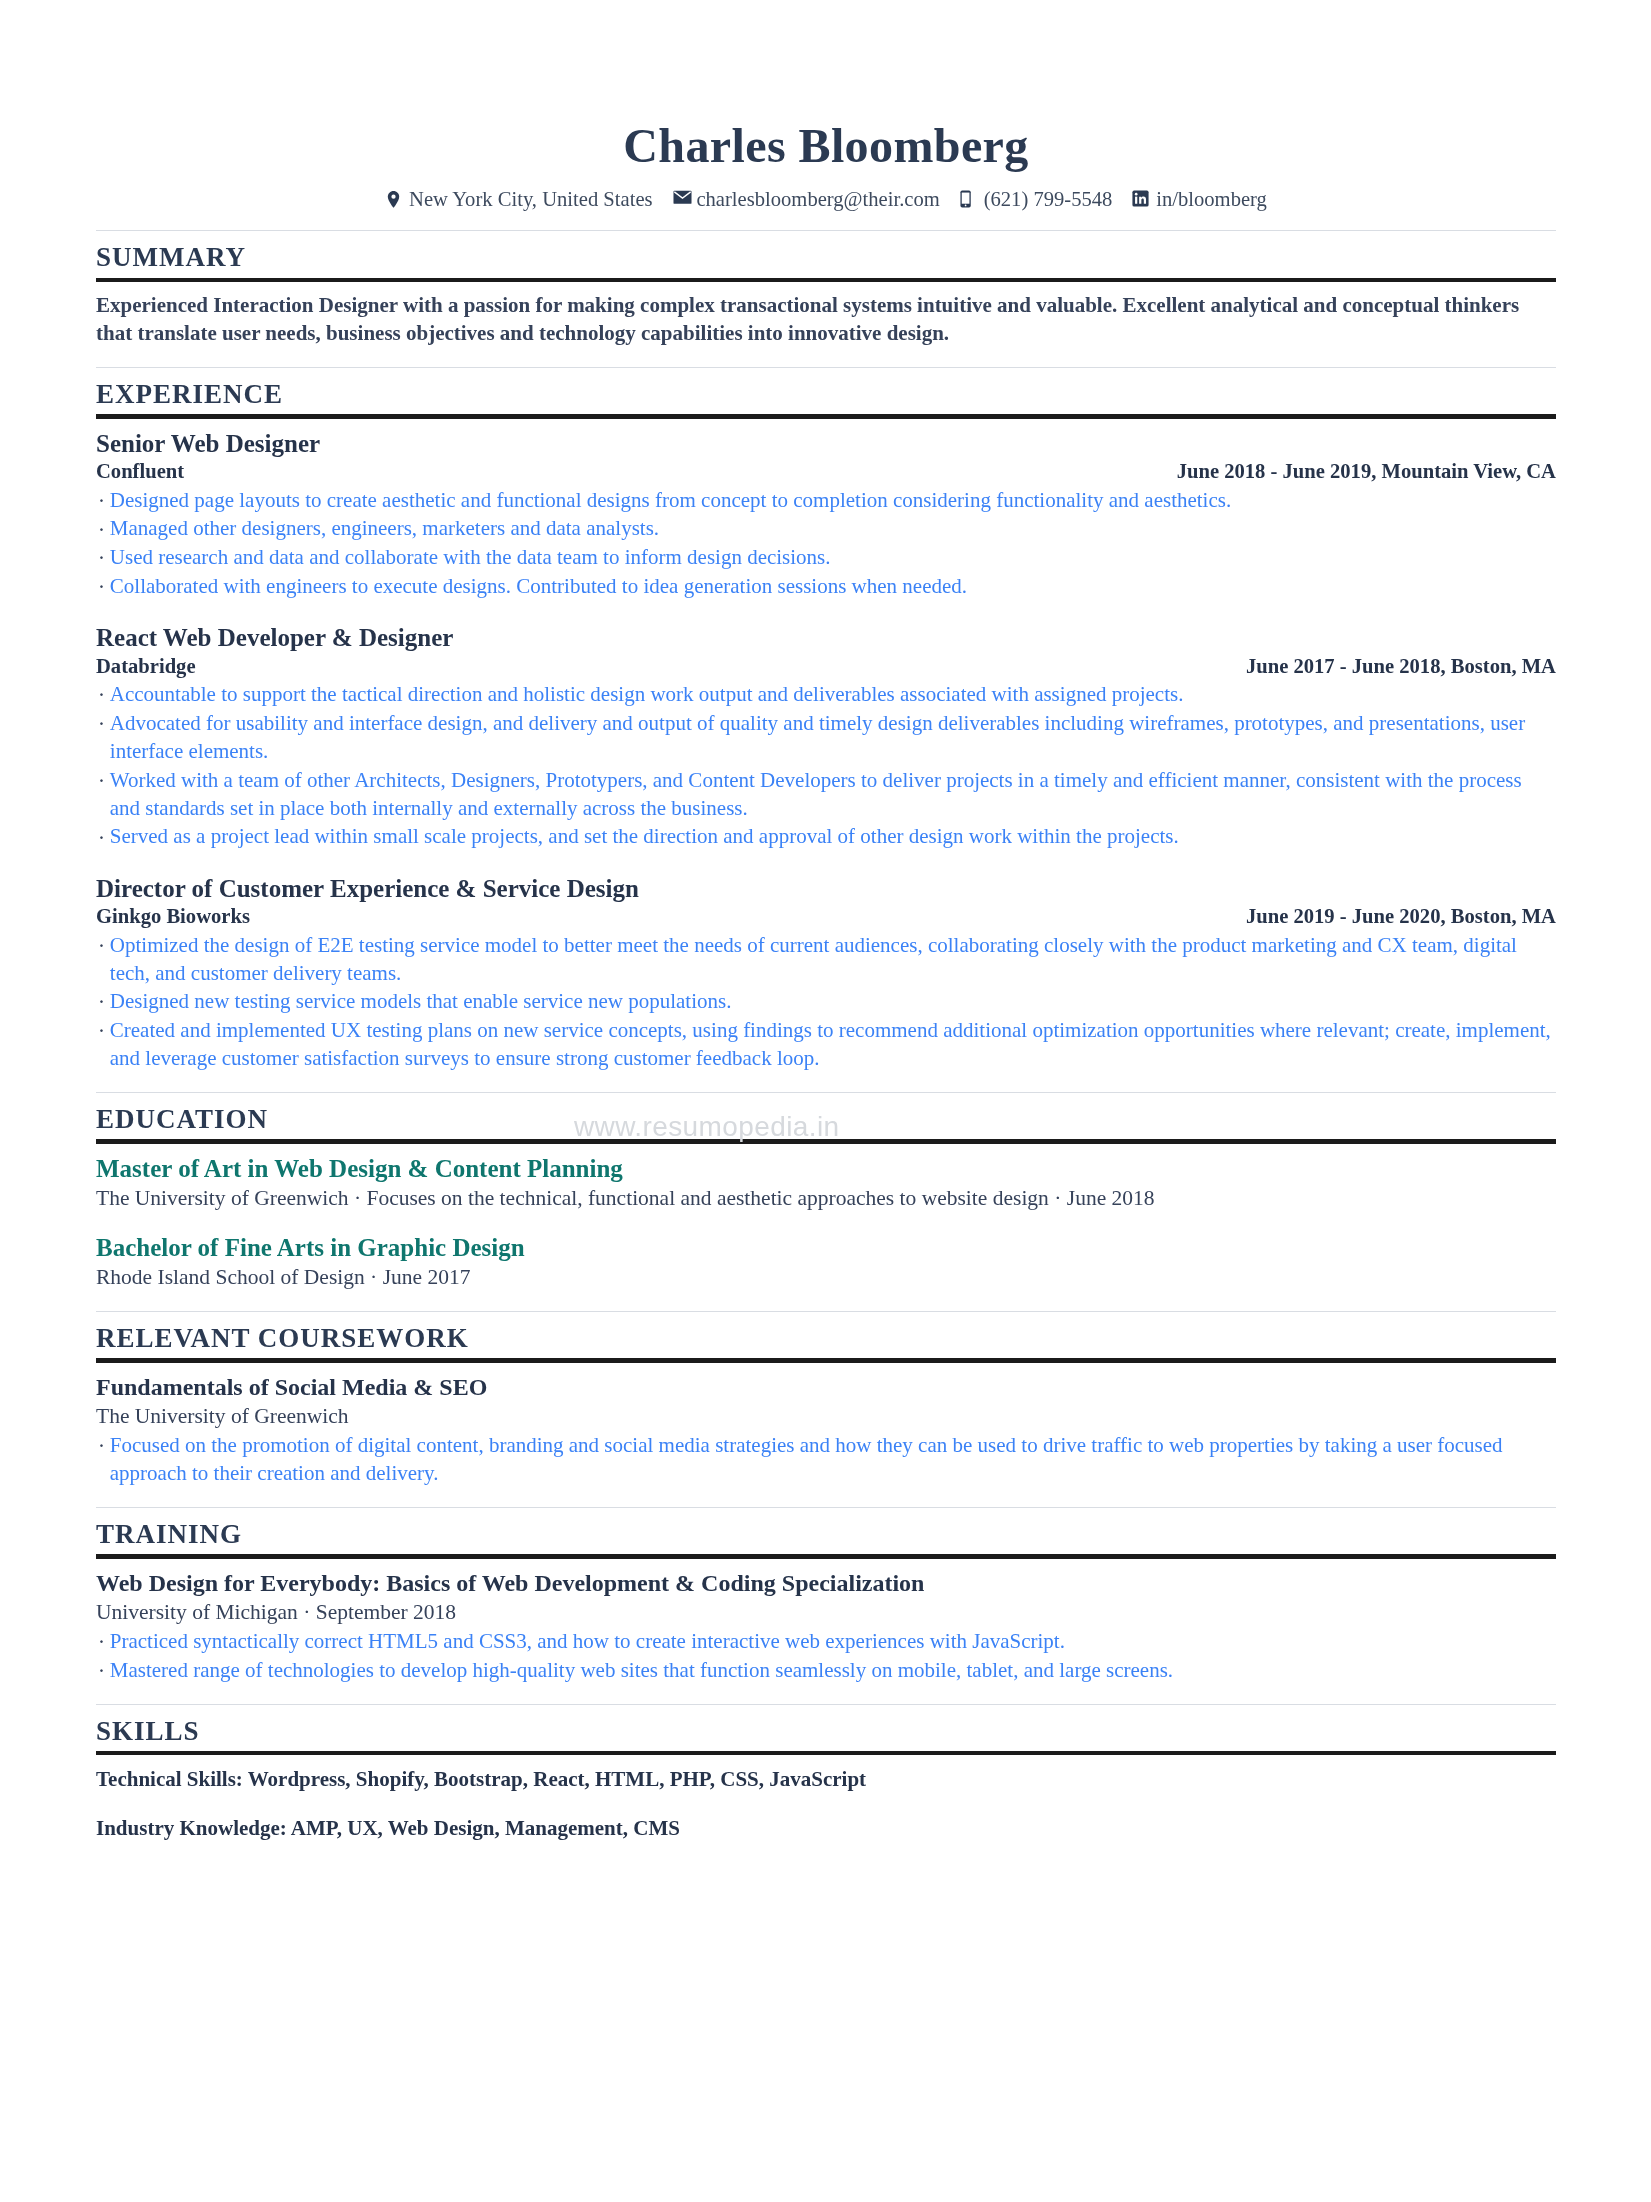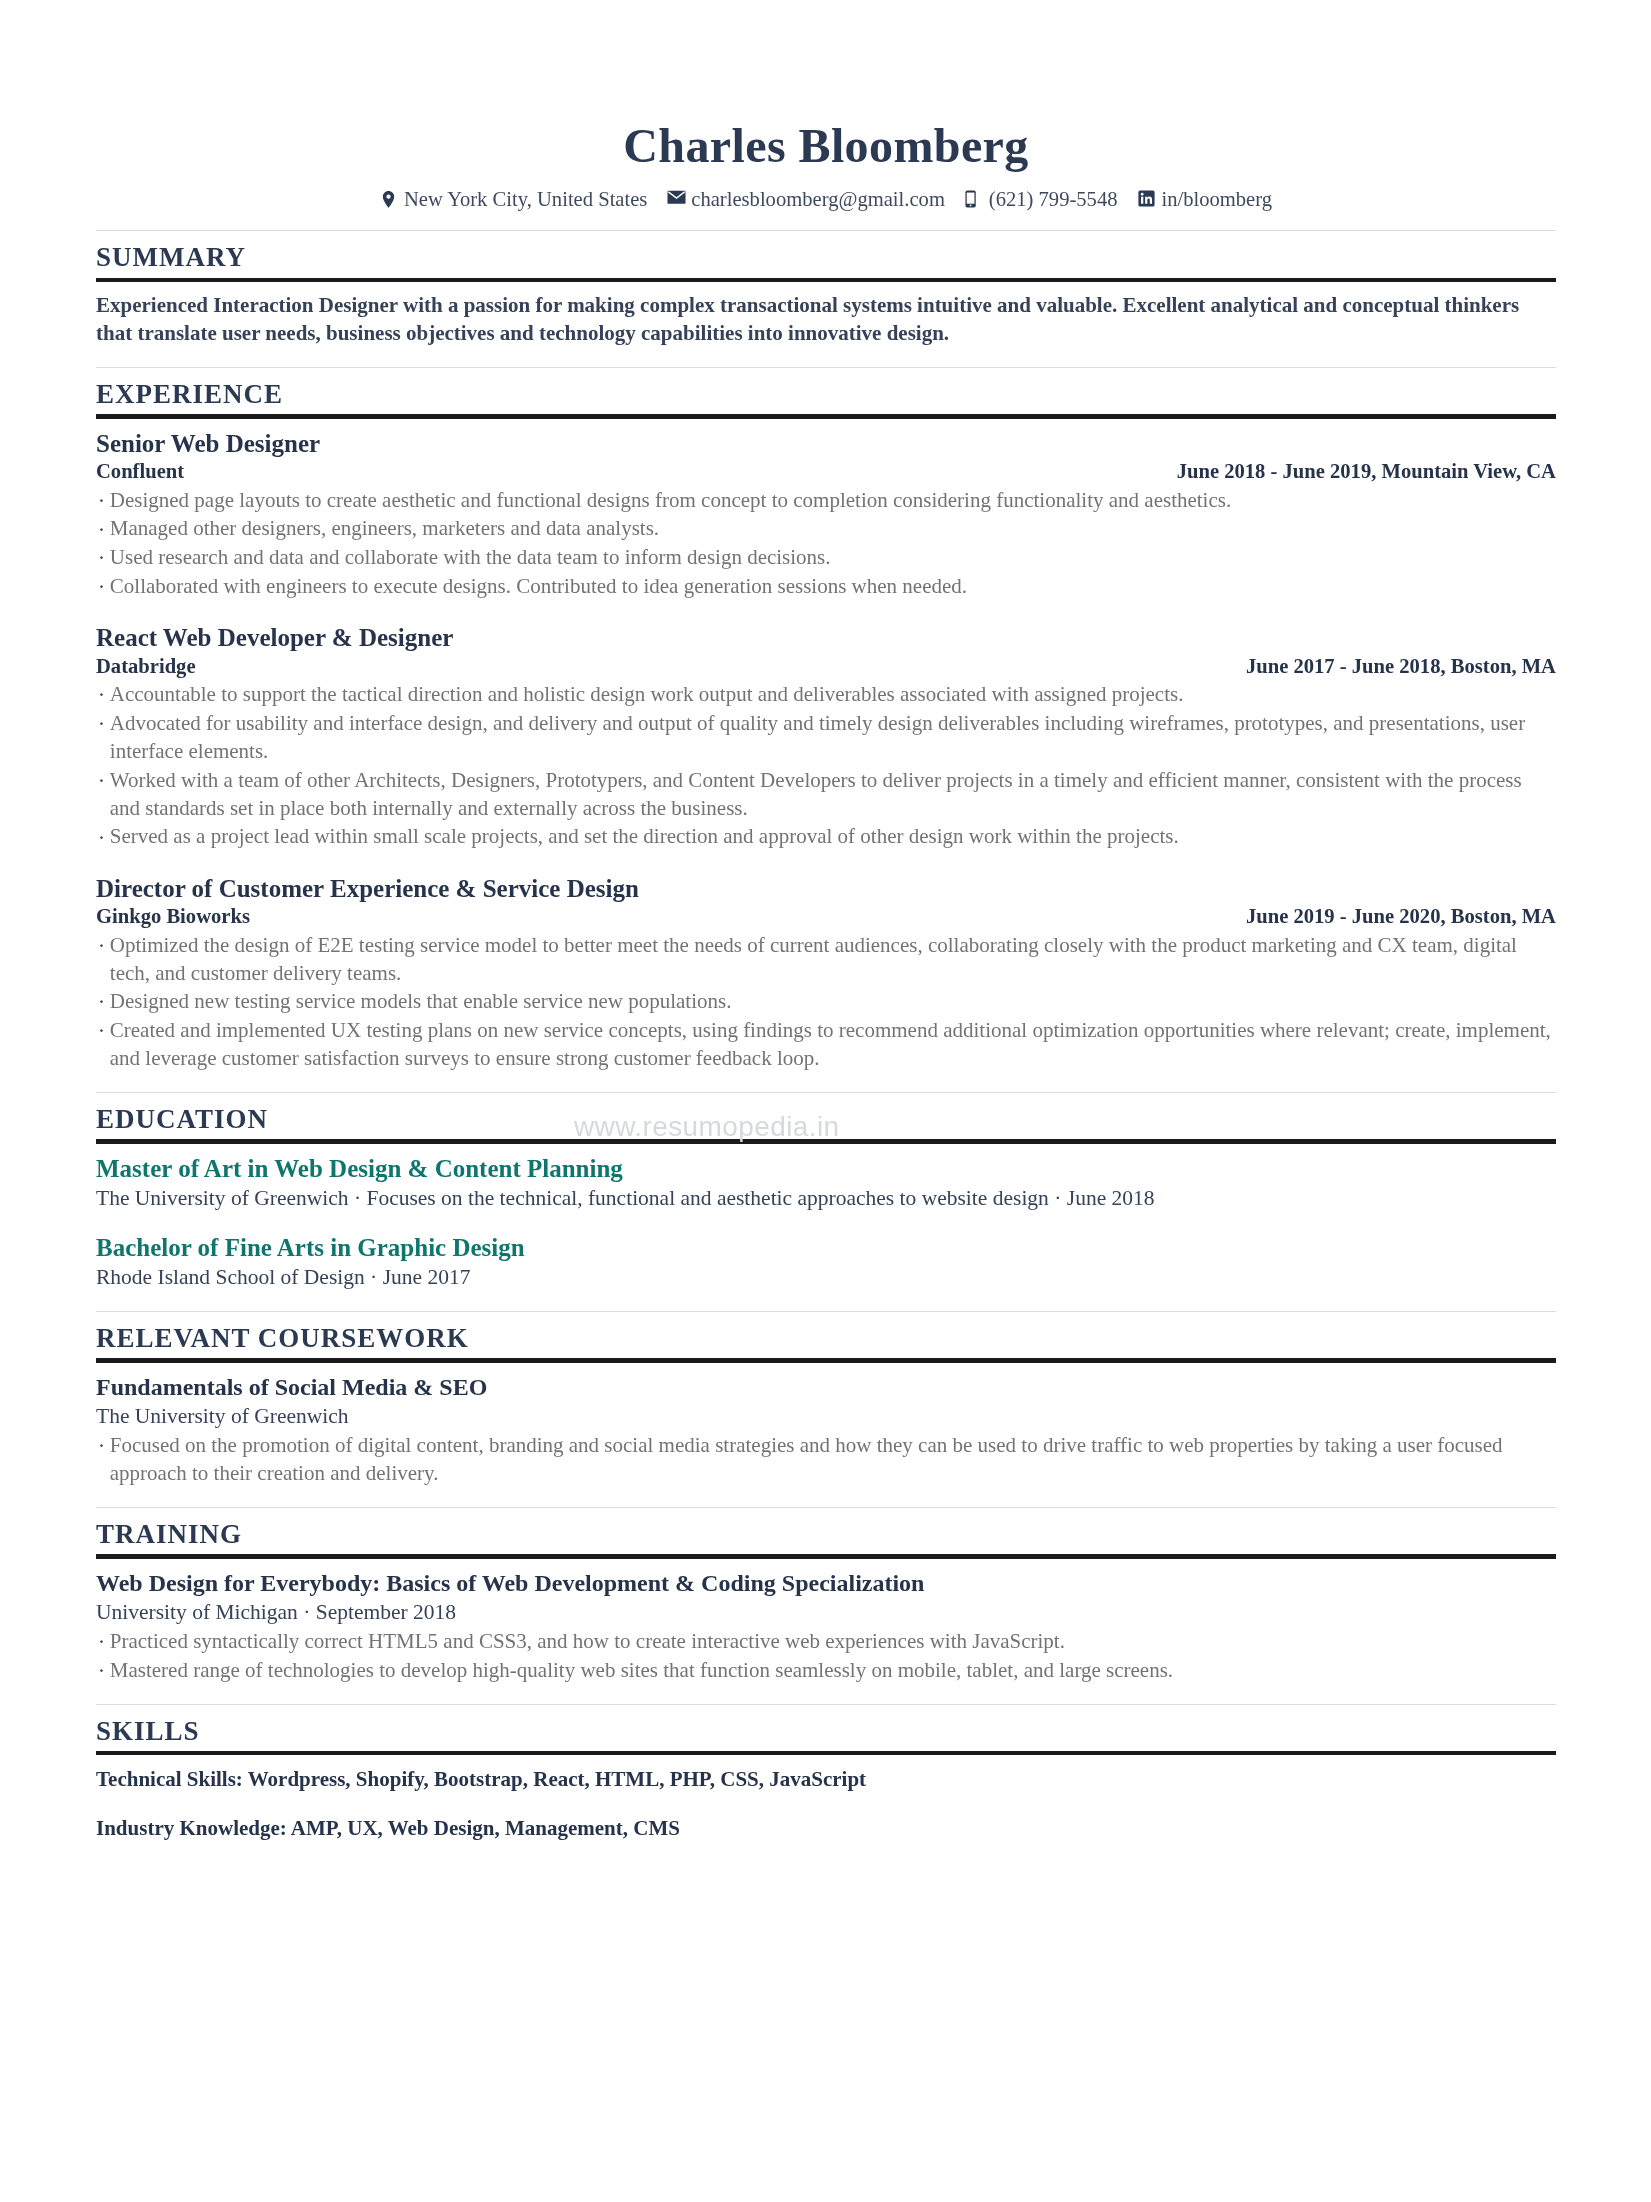--- a/index.html
+++ b/index.html
@@ -121,21 +121,21 @@
   .job-dates { white-space: nowrap; text-align: right; }
 
   ul.bullets {
     list-style: none;
     margin: 1.7px 0 0 0;
     padding: 0;
   }
   ul.bullets li {
     font-size: 21px;
     line-height: 1.33;
-    color: #737373;
+    color: #3b82f6;
     position: relative;
     padding-left: 13.8px;
     margin-bottom: 0.9px;
   }
   ul.bullets li::before {
     content: "·";
     position: absolute;
     left: 1.7px;
     top: -0.9px;
     font-size: 22.4px;
@@ -218,21 +218,21 @@
         <span>New York City, United States</span>
       </span>
 
       <span class="contact-item">
         <span class="cicon">
           <svg width="19" height="14.6" viewBox="0 0 22 17">
             <rect x="0.5" y="1" width="21" height="15" rx="1" fill="#2b3a52"></rect>
             <path d="M1.5 2.2L11 9.5l9.5-7.3" stroke="#ffffff" stroke-width="1.6" fill="none"></path>
           </svg>
         </span>
-        <span>charlesbloomberg@gmail.com</span>
+        <span>charlesbloomberg@their.com</span>
       </span>
 
       <span class="contact-item">
         <span class="cicon">
           <svg width="11.2" height="18" viewBox="0 0 13 21">
             <rect x="0.5" y="0.5" width="12" height="20" rx="2" fill="#2b3a52"></rect>
             <rect x="2" y="3" width="9" height="13" fill="#ffffff"></rect>
             <circle cx="6.5" cy="18" r="1" fill="#ffffff"></circle>
           </svg>
         </span>

